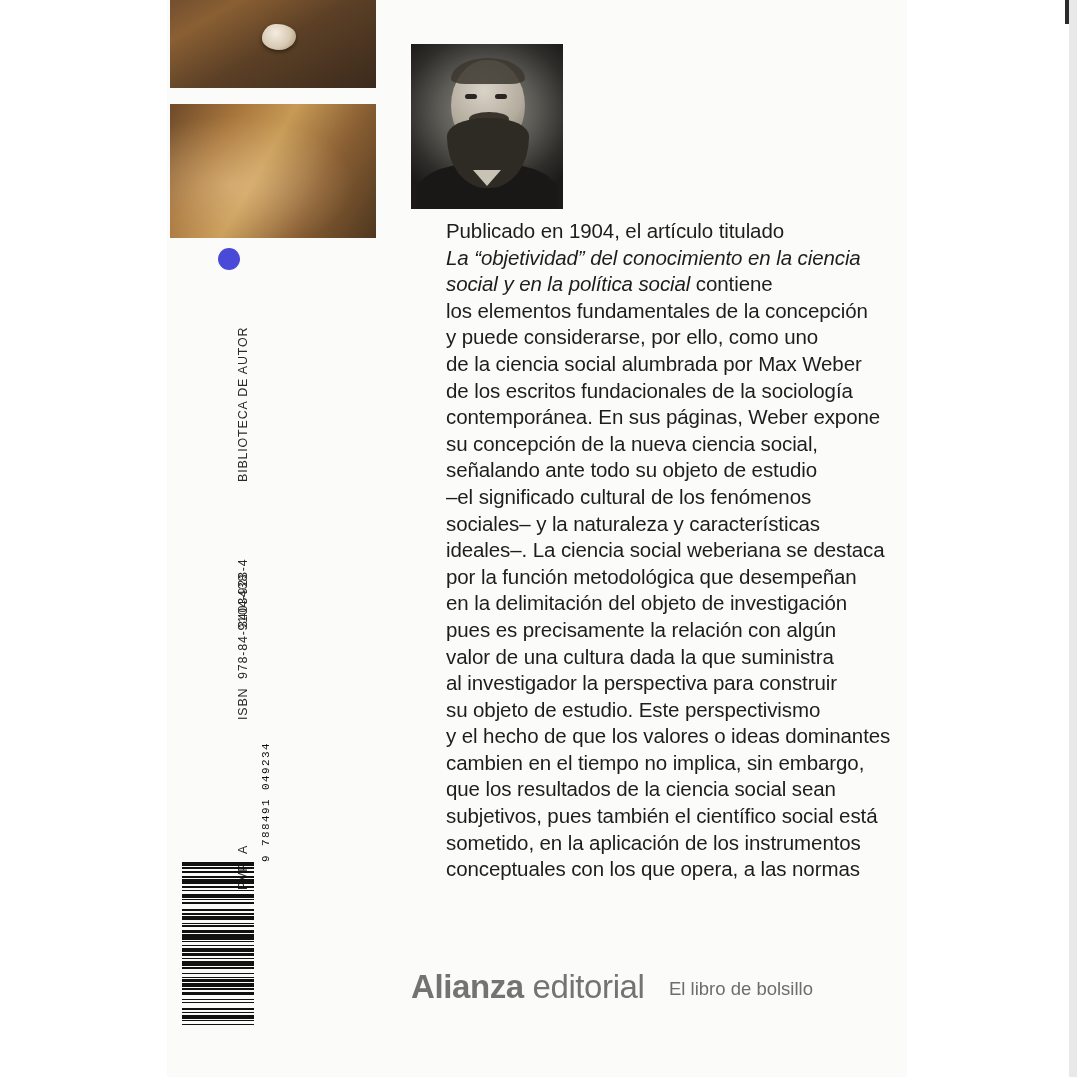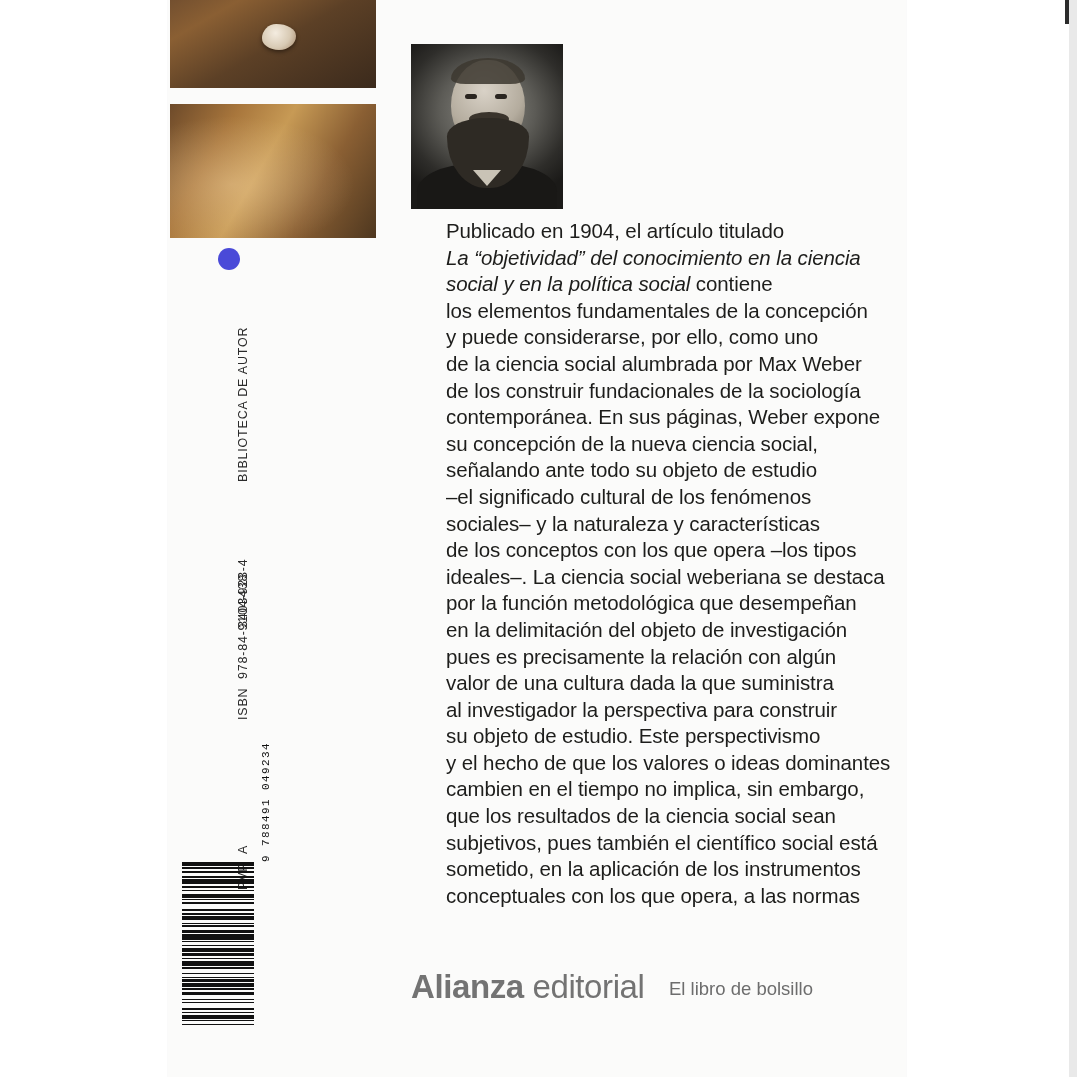--- a/index.html
+++ b/index.html
@@ -425,27 +425,26 @@
         <div class="collar"></div>
       </div>
 
       <div class="blurb">
         <p>Publicado en 1904, el artículo titulado</p>
         <p class="it">La “objetividad” del conocimiento en la ciencia</p>
         <p><span class="it">social y en la política social</span><span> contiene</span></p>
         <p>los elementos fundamentales de la concepción</p>
         <p>y puede considerarse, por ello, como uno</p>
         <p>de la ciencia social alumbrada por Max Weber</p>
-        <p>de los construir fundacionales de la sociología</p>
+        <p>de los escritos fundacionales de la sociología</p>
         <p>contemporánea. En sus páginas, Weber expone</p>
         <p>su concepción de la nueva ciencia social,</p>
         <p>señalando ante todo su objeto de estudio</p>
         <p>–el significado cultural de los fenómenos</p>
         <p>sociales– y la naturaleza y características</p>
-        <p>de los conceptos con los que opera –los tipos</p>
         <p>ideales–. La ciencia social weberiana se destaca</p>
         <p>por la función metodológica que desempeñan</p>
         <p>en la delimitación del objeto de investigación</p>
         <p>pues es precisamente la relación con algún</p>
         <p>valor de una cultura dada la que suministra</p>
         <p>al investigador la perspectiva para construir</p>
         <p>su objeto de estudio. Este perspectivismo</p>
         <p>y el hecho de que los valores o ideas dominantes</p>
         <p>cambien en el tiempo no implica, sin embargo,</p>
         <p>que los resultados de la ciencia social sean</p>

